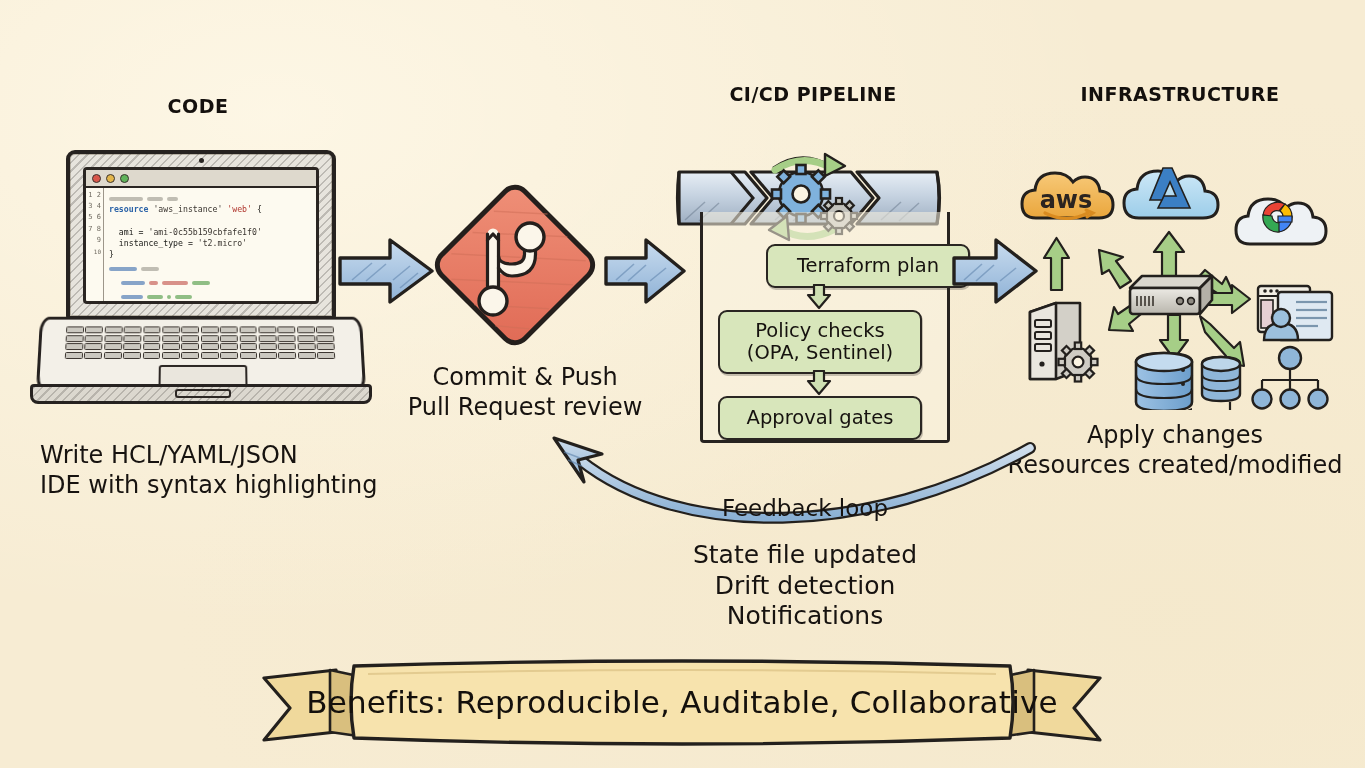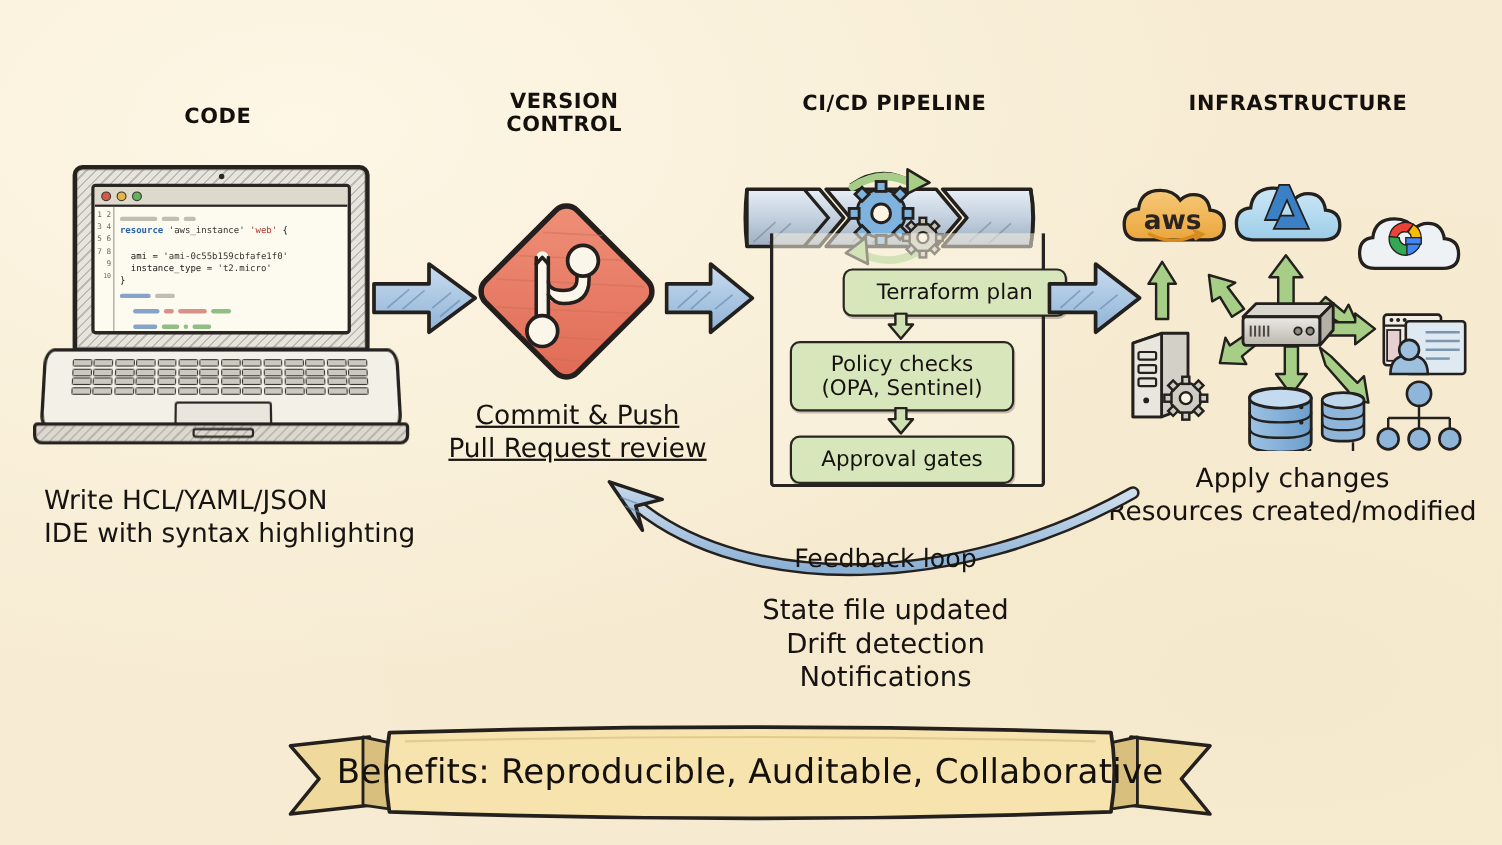--- a/index.html
+++ b/index.html
@@ -153,22 +153,20 @@
     padding-bottom: 6px; box-sizing: border-box;
   }
 </style>
 </head>
 <body>
 
 <div id="stage">
 
   <div class="sec-title" style="left:88px; top:96px; width:220px;">CODE</div>
 
-  <div class="sec-title" style="left:398px; top:82px; width:230px;">VERSION
-CONTROL</div>
 
   <div class="sec-title" style="left:668px; top:84px; width:290px;">CI/CD PIPELINE</div>
 
   <div class="sec-title" style="left:1010px; top:84px; width:340px;">INFRASTRUCTURE</div>
 
   <div class="laptop">
     <div class="lid">
       <div class="lid-hatch"></div>
       <div class="cam"></div>
       <div class="screen">
@@ -321,21 +319,21 @@
     <g fill="none" stroke="#241f1c" stroke-width="3.2" stroke-linecap="round" stroke-linejoin="round">
       <path d="M55.5 52 L55.5 112 M66.5 52 L66.5 112"></path>
       <path d="M55.5 58 L61 52 L66.5 58"></path>
       <path d="M66.5 74 Q67 82 80 82 Q92.5 82 92.5 72 L92.5 60"></path>
       <path d="M66.5 86 Q72 94 80 94 Q103.5 94 103.5 72 L103.5 60"></path>
     </g>
     <circle cx="61" cy="119" r="14" fill="#fbf6ea" stroke="#241f1c" stroke-width="3.4"></circle>
     <circle cx="98" cy="55" r="14" fill="#fbf6ea" stroke="#241f1c" stroke-width="3.4"></circle>
   </svg>
 
-  <div class="caption" style="left:400px; top:362px; width:250px;text-decoration:underline;">Commit &amp; Push
+  <div class="caption" style="left:400px; top:362px; width:250px;">Commit &amp; Push
 Pull Request review</div>
 
   <svg class="arrow-blue" style="left:604px; top:232px;" width="85" height="78" viewBox="0 0 85 78">
     <path d="M2 26 L42 26 L42 8 L80 39 L42 70 L42 52 L2 52 Z" fill="url(#ag1)" stroke="#23201d" stroke-width="3.4" stroke-linejoin="round"></path>
     <g stroke="#5d82ab" stroke-width="1.6" opacity=".55">
       <line x1="12" y1="48" x2="30" y2="32"></line>
         <line x1="24" y1="49" x2="42" y2="33"></line>
       <line x1="46" y1="49" x2="62" y2="36"></line>
     </g>
   </svg>

